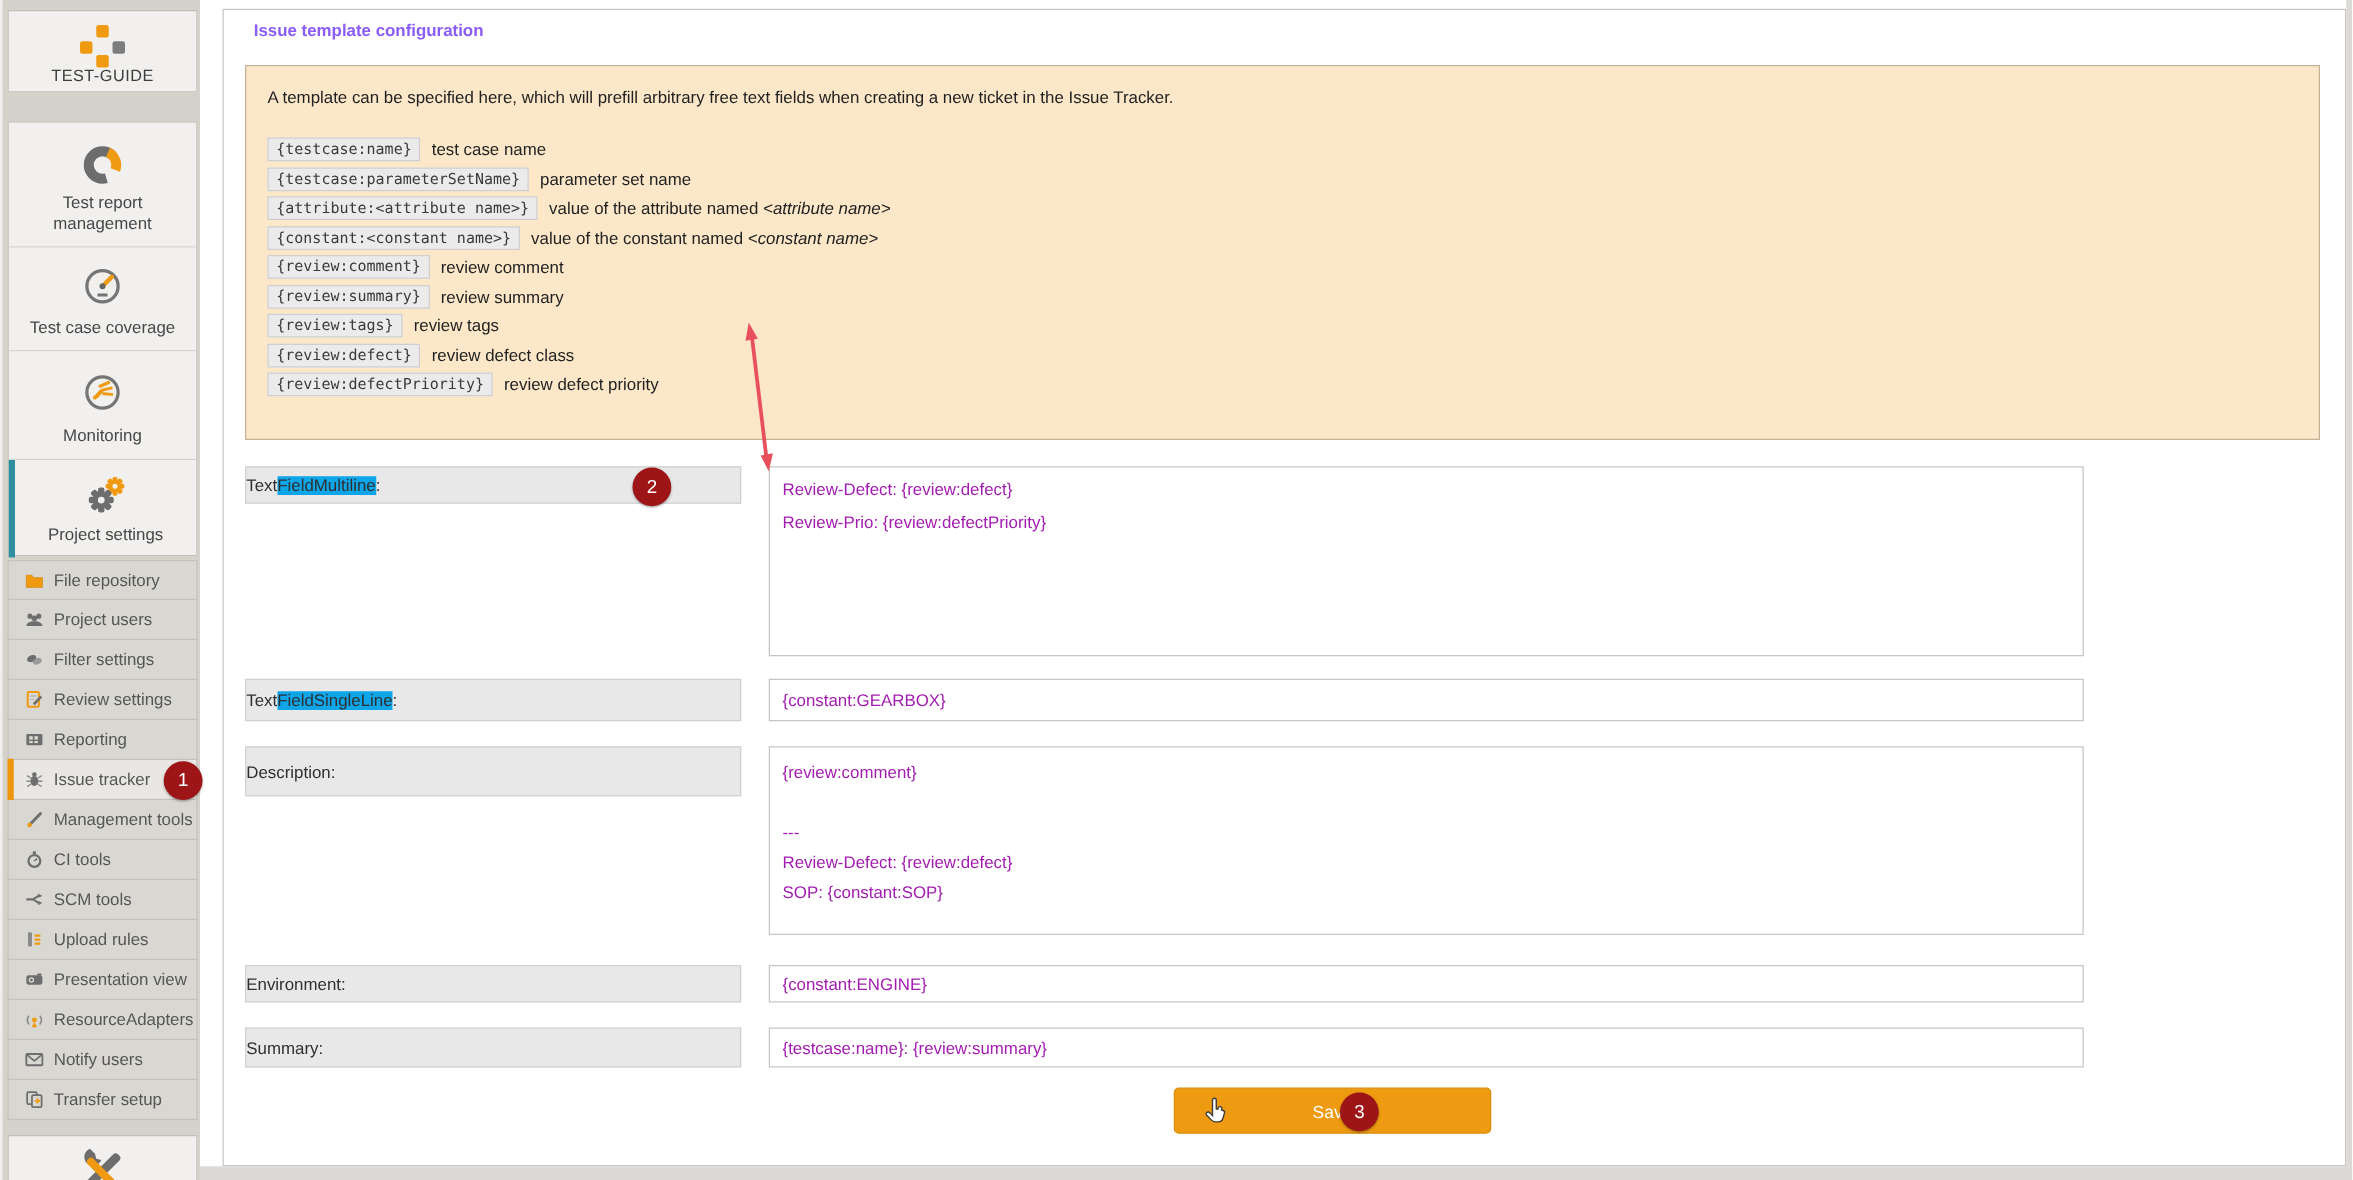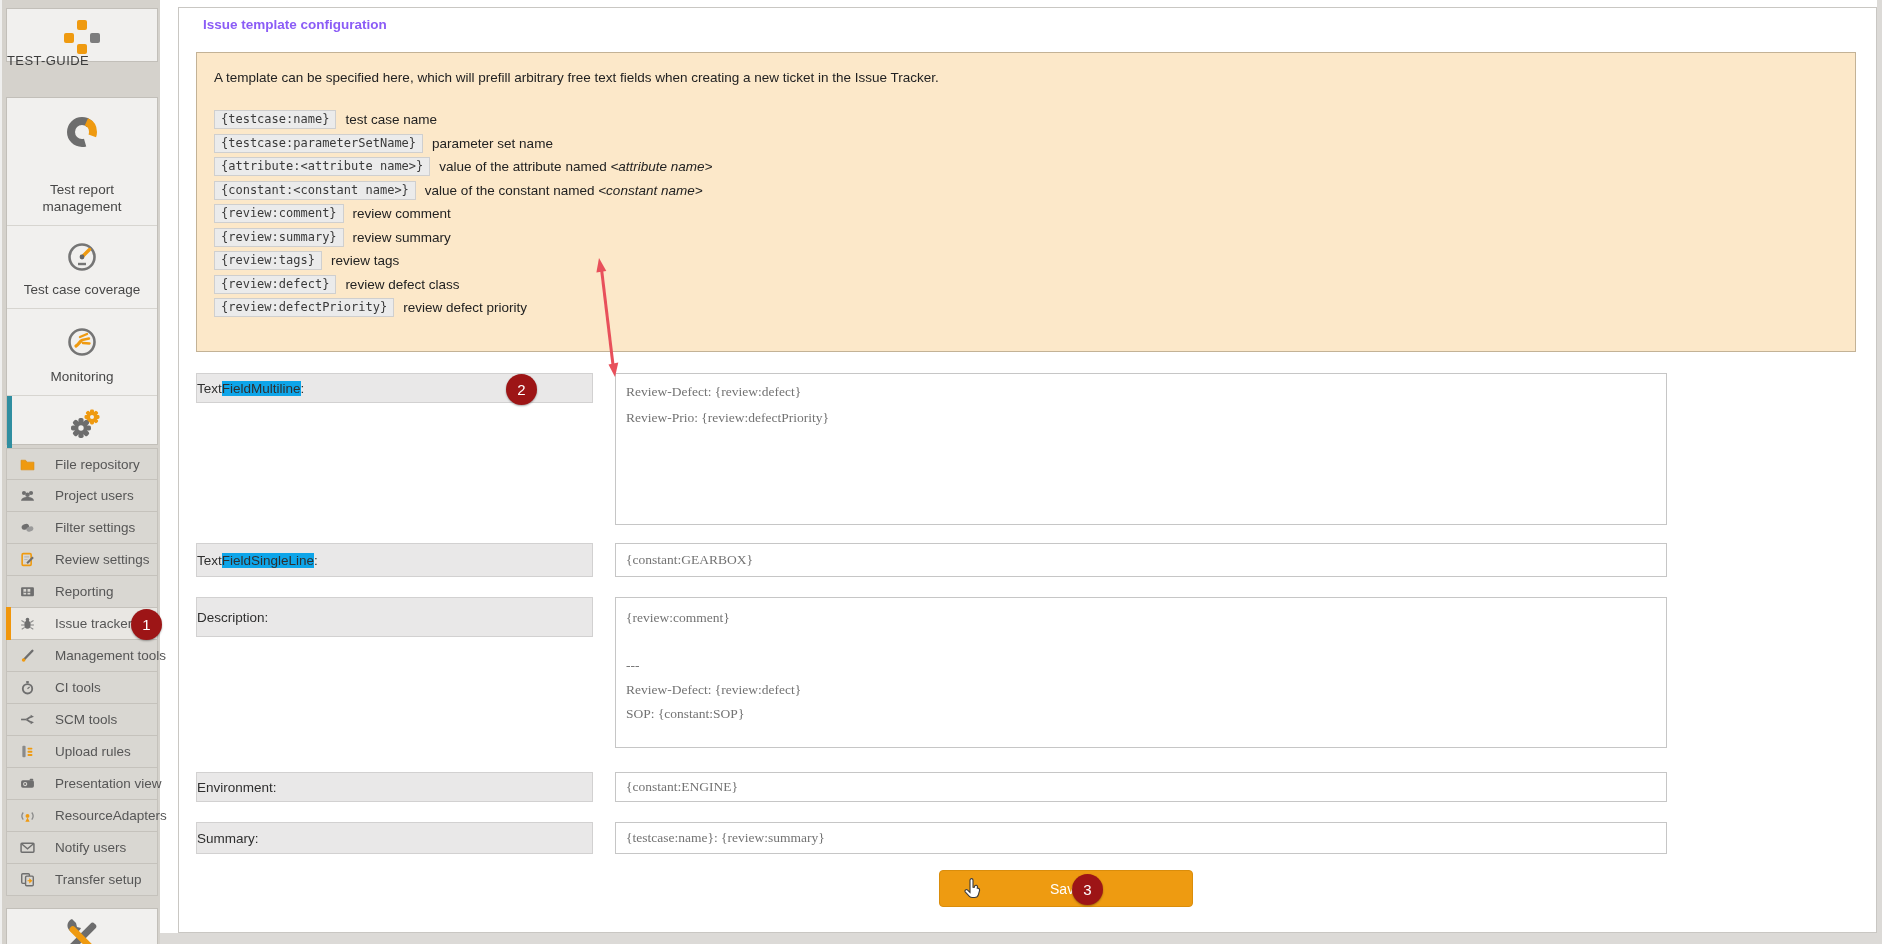--- a/index.html
+++ b/index.html
@@ -1,52 +1,52 @@
 <!DOCTYPE html>
 <html><head>
 <meta charset="utf-8">
 <style>
   html,body{margin:0;padding:0;background:#fff;font-family:"Liberation Sans",sans-serif;}
   #stage{position:relative;width:1882px;height:944px;overflow:hidden;background:#fff;}
 
   
   #sidebar{position:absolute;left:0;top:0;width:160px;height:944px;background:#d5d2cc;border-left:2px solid #efefee;box-sizing:border-box;}
   .sb-box{position:absolute;left:4px;width:152px;background:#f1f0ee;border:1px solid #c2bfb9;box-sizing:border-box;}
-  #logo-box{top:8px;height:54px;}
+  #logo-box{top:8px;height:66px;text-align:center;}
   #logo-box .logo-label{display:block;margin-top:44px;font-size:13px;color:#3c3c3c;letter-spacing:.4px;}
   #big-items{top:97px;height:348px;padding:0;}
   .big-item{position:relative;box-sizing:border-box;border-bottom:1px solid #d7d5d0;text-align:center;color:#474747;font-size:13.5px;}
   .big-item:last-child{border-bottom:none;}
   .big-item .bi-label{position:absolute;left:0;right:0;bottom:10px;line-height:17px;padding:0 8px;}
   .big-item.active{border-left:5px solid #2f8ea0;}
   .bi-icon{position:absolute;left:50%;transform:translateX(-50%);}
   #sub-items{position:absolute;left:4px;top:448px;width:152px;}
   .sub-item{position:relative;height:32px;background:#d9d7d2;border:1px solid #c5c2bc;border-top:none;box-sizing:border-box;color:#565656;font-size:13.5px;display:flex;align-items:center;}
   .sub-item:first-child{border-top:1px solid #c5c2bc;}
   .sub-item .si-icon{width:15px;height:15px;margin-left:13px;flex:none;display:flex;align-items:center;}
-  .sub-item .si-label{margin-left:20px;white-space:nowrap;}
+  .sub-item .si-label{margin-left:8px;white-space:nowrap;}
   .sub-item.active{background:#e9e7e3;}
   .sub-item.active:before{content:"";position:absolute;left:-1px;top:-1px;bottom:-1px;width:5px;background:#f0960c;}
   #bottom-box{top:908px;height:40px;text-align:center;}
 
   
   #card{position:absolute;left:178px;top:7px;width:1699px;height:926px;background:#fff;border:1px solid #c9c7c3;box-sizing:border-box;}
   #page-title{position:absolute;left:203px;top:17px;font-size:13.5px;font-weight:bold;color:#8b5cf6;}
   #notice{position:absolute;left:196px;top:52px;width:1660px;height:300px;background:#fce8c9;border:1px solid #c3b296;box-sizing:border-box;padding:17px 17px 0 17px;color:#222;font-size:13.5px;}
   #notice .para1{margin:0 0 26px 0;}
   #notice .para2{margin:0 0 8px 0;}
   .ph-row{display:flex;align-items:center;height:17px;margin-bottom:6.5px;}
   .chip{font-family:"DejaVu Sans Mono",monospace;font-size:12px;color:#3a3a3a;background:#ebebeb;border:1px solid #cfcfcf;padding:1px 6px 2px 6px;white-space:pre;}
   .ph-desc{margin-left:9px;color:#222;}
   .ph-desc em{font-style:italic;}
 
   
   .row-label{position:absolute;left:196px;width:397px;background:#e9e8e8;border:1px solid #d2d1d1;box-sizing:border-box;display:flex;align-items:center;justify-content:flex-start;font-size:13.5px;color:#2f2f2f;padding-right:56px;}
   .hl{background:#0ea5e9;}
-  .field{position:absolute;left:615px;width:1052px;box-sizing:border-box;border:1px solid #c6c6c6;background:#fff;font-family:Liberation Serif, serif;font-size:13.5px;color:#737373;resize:none;outline:none;}
+  .field{position:absolute;left:615px;width:1052px;box-sizing:border-box;border:1px solid #c6c6c6;background:#fff;font-family:Liberation Sans, sans-serif;font-size:13.5px;color:#a21caf;resize:none;outline:none;}
   textarea.field{padding:5px 10px;line-height:26px;overflow:hidden;}
   input.field{padding:0 10px;}
   #save-btn{position:absolute;left:903px;top:870px;width:254px;height:37px;background:#ee9b11;border:1px solid #da8d0b;border-radius:4px;color:#fff;font-size:14px;font-family:"Liberation Sans",sans-serif;cursor:pointer;margin-left:36px;}
 
   
   .num-badge{position:absolute;width:31px;height:31px;border-radius:50%;background:#9d1516;color:#fff;font-size:15px;line-height:31px;text-align:center;box-shadow:0 1px 2px rgba(0,0,0,.35);z-index:30;}
   #overlay{position:absolute;left:0;top:0;width:1882px;height:944px;pointer-events:none;z-index:25;}
 
   
   #strip-right{position:absolute;right:0;top:0;width:5px;height:944px;background:#dcdad7;}
@@ -63,21 +63,21 @@
       <svg class="bi-icon" style="top:10px" width="46" height="36" viewBox="0 0 46 36">
         <rect x="18" y="1" width="10" height="10" rx="2" fill="#ef9a10"></rect>
         <rect x="5" y="14" width="10" height="10" rx="2" fill="#ef9a10"></rect>
         <rect x="31" y="14" width="10" height="10" rx="2" fill="#7d7d7d"></rect>
         <rect x="18" y="25" width="10" height="10" rx="2" fill="#ef9a10"></rect>
       </svg>
       <span class="logo-label">TEST-GUIDE</span>
     </div>
 
     <div class="sb-box" id="big-items">
-      <div class="big-item" style="height:128px">
+      <div class="big-item" style="height:100px">
         <svg class="bi-icon" style="top:16px" width="36" height="36" viewBox="0 0 36 36">
           <circle cx="18" cy="18" r="11" fill="none" stroke="#6d6d6d" stroke-width="8" stroke-dasharray="46 24" stroke-dashoffset="-14" stroke-linecap="butt"></circle>
           <circle cx="18" cy="18" r="11" fill="none" stroke="#ef9a10" stroke-width="8" stroke-dasharray="18 52" stroke-dashoffset="14"></circle>
         </svg>
         <span class="bi-label">Test report management</span>
       </div>
       <div class="big-item" style="height:83px">
         <svg class="bi-icon" style="top:14px" width="34" height="34" viewBox="0 0 34 34">
           <circle cx="17" cy="17" r="12.5" fill="none" stroke="#757575" stroke-width="2.6"></circle>
           <line x1="17" y1="17" x2="24.5" y2="9.5" stroke="#ef9a10" stroke-width="3.4" stroke-linecap="round"></line>

